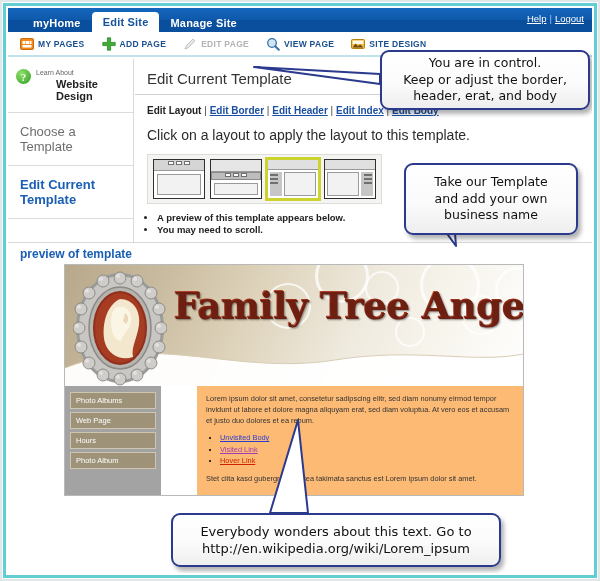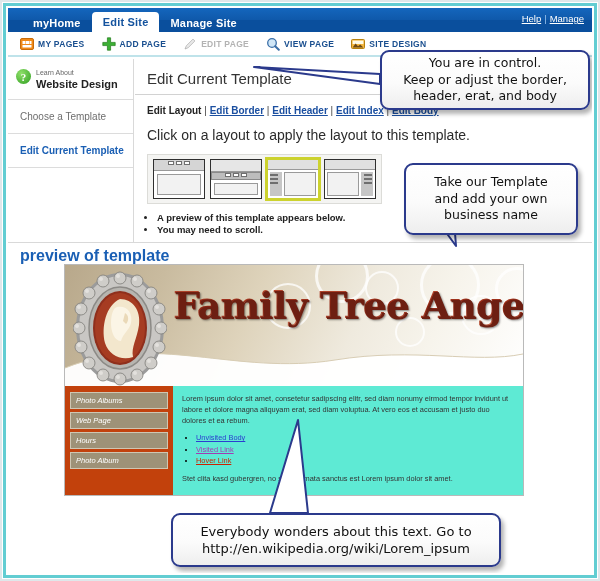--- a/index.html
+++ b/index.html
@@ -94,23 +94,23 @@
   }
   .qmark {
     width: 15px; height: 15px; border-radius: 50%;
     background: radial-gradient(circle at 35% 30%, #8fe06a, #2f9e20);
     color: #fff; font-size: 11px; font-weight: bold;
     display: flex; align-items: center; justify-content: center;
     margin-right: 5px; flex: none;
     font-family: "Liberation Serif", serif;
   }
   .learn-small { font-size: 7px; color: #666; line-height: 1.1; }
-  .learn-big { font-size: 11px; font-weight: bold; color: #222; line-height: 1.15; margin-top: 1px;}
+  .learn-big { font-size: 11px; font-weight: bold; color: #222; line-height: 1.15; margin-top: 1px; margin-left: 20px;}
   .rail-item {
-    font-size: 10px; color: #6e6e6e; padding: 11px 8px 11px 12px;
+    font-size: 13px; color: #6e6e6e; padding: 11px 8px 11px 12px;
     border-bottom: 1px solid #dcdcdc; cursor: pointer;
   }
   .rail-item.sel { color: #1a5fb4; font-weight: bold; }
   
   .content {
     position: absolute; left: 127px; top: 0; width: 459px;
   }
   .pg-title {
     font-size: 15px; color: #333; padding: 11px 0 7px 12px;
     border-bottom: 1px solid #d2d2d2; margin-right: 14px;
@@ -136,21 +136,21 @@
   .lt .navstrip { position: absolute; height: 7px; background: #bdbdbd; border: 1px solid #8a8a8a; }
   .lt .dot { position: absolute; width: 6px; height: 4px; background: #fff; border: 1px solid #6f6f6f; top: 1px; }
   .lt .sidebar { position: absolute; width: 12px; background: #c6c6c6; }
   .lt .bar { position: absolute; left: 2px; width: 8px; height: 2px; background: #fff; border: 1px solid #6f6f6f; }
   .lt .canvas { position: absolute; background: #f2f2f2; }
   .bullets { font-size: 9.5px; color: #222; margin: 8px 0 0 22px; padding: 0; font-weight: bold; }
   .bullets li { margin: 1px 0; }
   
   .preview-label {
     position: absolute; left: 12px; top: 188px;
-    font-size: 16px; font-weight: bold; color: #1a5fb4;
+    font-size: 12px; font-weight: bold; color: #1a5fb4;
   }
   .preview-wrap {
     position: absolute; left: 56px; top: 205px; width: 460px; height: 232px;
     border: 1px solid #b9b9b9; background: #fff; overflow: hidden;
   }
   .banner {
     position: relative; width: 458px; height: 121px;
     background: linear-gradient(115deg,#b8a88b 0%,#c9bb9f 20%,#ded3bb 40%,#efeade 62%,#f7f4ec 78%,#ffffff 100%);
     overflow: hidden;
   }
@@ -167,28 +167,28 @@
     background: linear-gradient(to bottom,#c2553a 0%,#9c2d18 45%,#8e2513 55%,#c76a4e 100%);
     -webkit-background-clip: text; background-clip: text;
     -webkit-text-fill-color: transparent;
     white-space: nowrap;
   }
   .cameo {
     position: absolute; left: 8px; top: 4px; width: 94px; height: 118px;
   }
   .prev-body { position: relative; width: 458px; height: 109px; display: flex; }
   .prev-index {
-    width: 108px; background: #c2410c; padding: 6px 5px 0 5px; font-style: italic;
+    width: 96px; background: #a3a3a3; padding: 6px 5px 0 5px;
   }
   .mi {
     font-size: 7.5px; color: #ffffff; background: #9e9278;
     border: 1px solid #cfc6b2; padding: 3px 5px; margin-bottom: 3px;
     cursor: pointer;
   }
-  .prev-main { flex: 1; padding: 7px 8px 0 9px; background: #5eead4; }
+  .prev-main { flex: 1; padding: 7px 8px 0 9px; background: #fdba74; margin-left: 36px; }
   .prev-p { font-size: 7.4px; color: #333; line-height: 1.5; }
   .prev-ul { margin: 6px 0 0 4px; padding-left: 10px; font-size: 7.4px; line-height: 1.55; }
   .prev-ul a { text-decoration: underline; cursor: pointer; }
   .lk-unvisited { color: #2b3fd0; }
   .lk-visited { color: #a23bb5; }
   .lk-hover { color: #cc2200; }
   .prev-p2 { font-size: 7.4px; color: #333; margin-top: 7px; }
   
   .callout {
     position: absolute;
@@ -216,21 +216,21 @@
   <div class="frame-teal"></div>
   <div class="frame-inner">
 
     <div class="topbar">
       <div class="tabs">
         <div class="tab"><span>myHome</span></div>
         <div class="tab active"><span>Edit Site</span></div>
         <div class="tab"><span>Manage Site</span></div>
       </div>
       <div class="helplinks">
-        <a>Help</a><span class="helpsep">|</span><a>Manage</a>
+        <a>Help</a><span class="helpsep">|</span><a>Logout</a>
       </div>
     </div>
 
     <div class="toolbar">
       <div class="tbitem">
         <span class="ico">
           <svg width="14" height="14" viewBox="0 0 14 14">
               <rect x="0.5" y="1.5" width="13" height="11" rx="1.5" fill="#f08a18" stroke="#c96b08"></rect>
               <rect x="2.5" y="4" width="3" height="3" fill="#fff"></rect>
               <rect x="6" y="4" width="3" height="3" fill="#fff"></rect>

